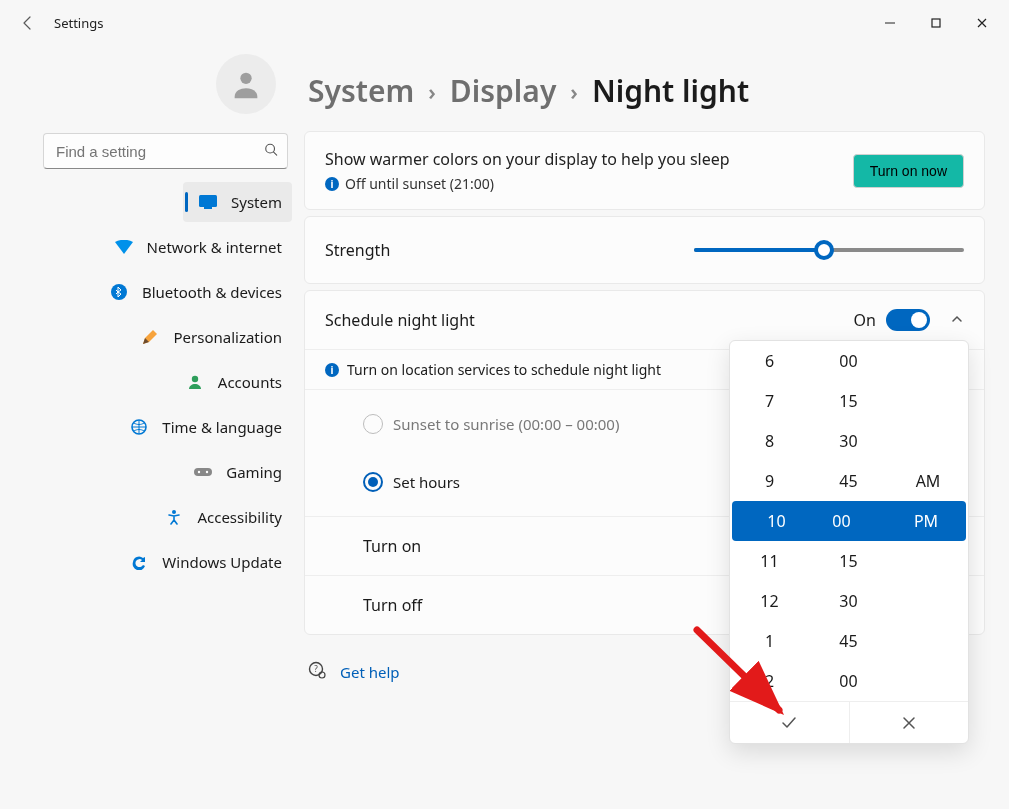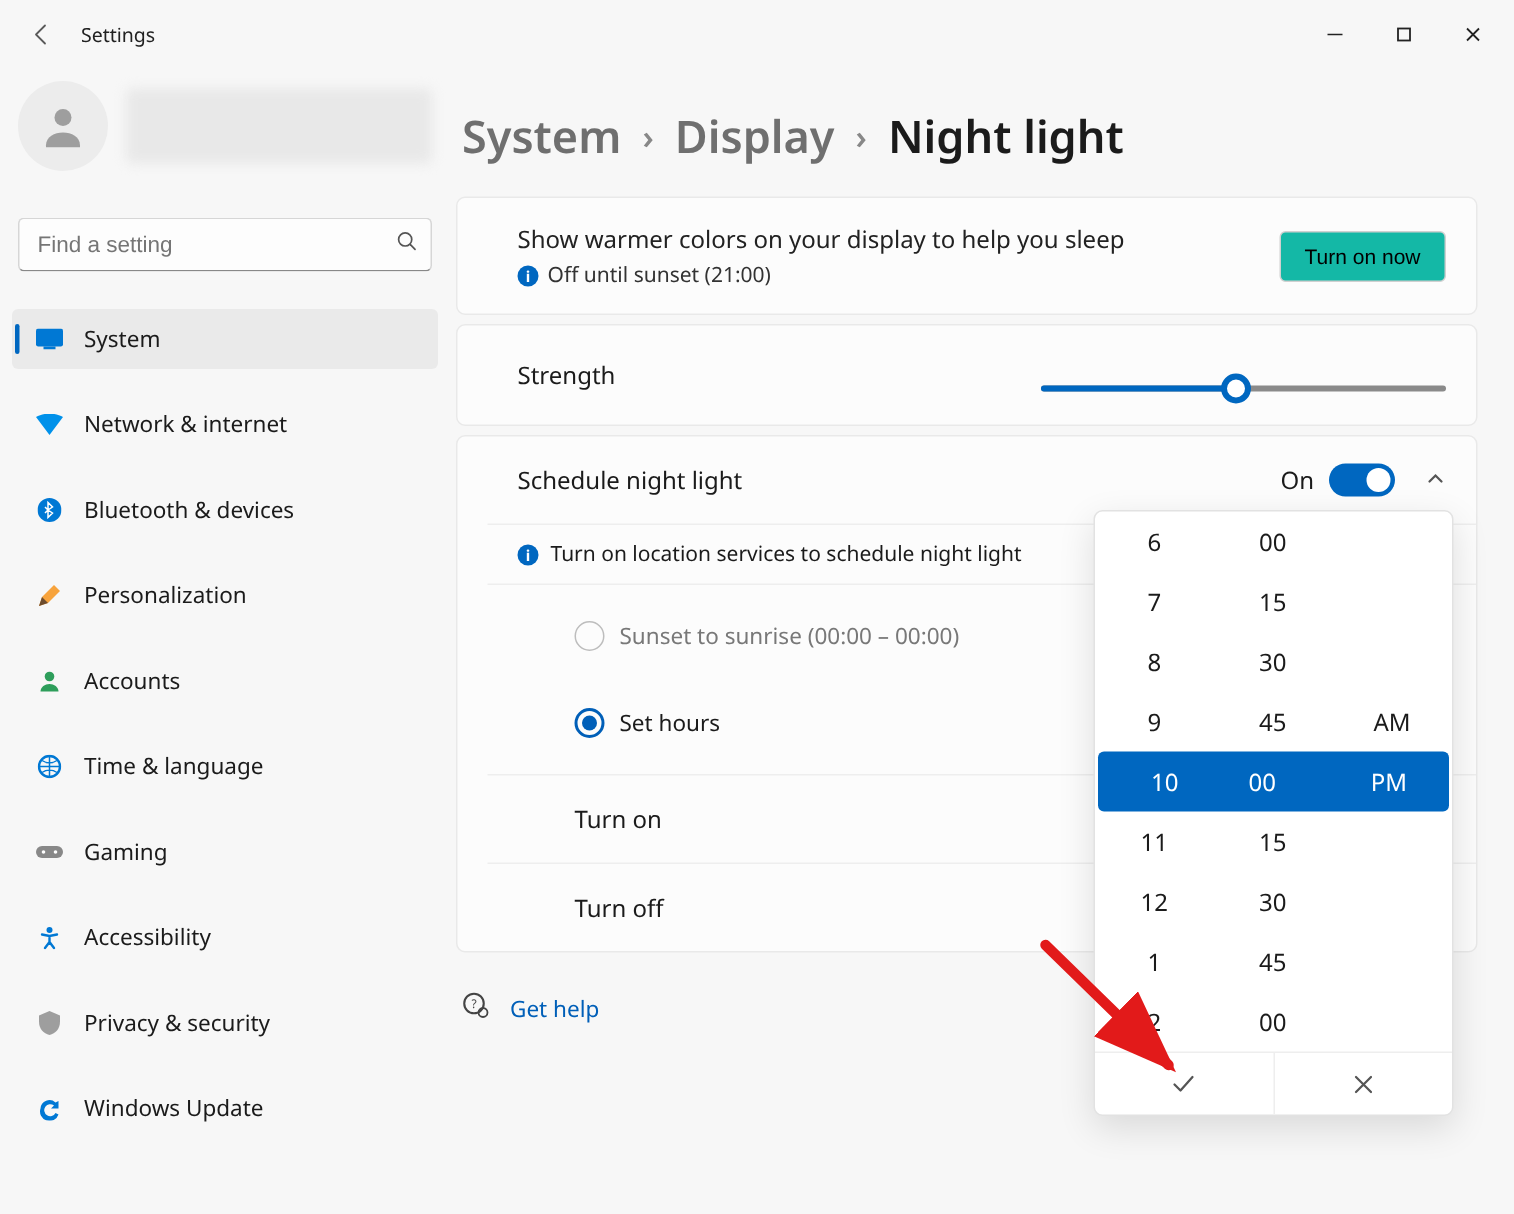--- a/index.html
+++ b/index.html
@@ -38,21 +38,21 @@
     .win-controls {
       margin-left: auto;
       display:flex;
     }
     .win-controls .wc {
       width: 46px; height: 36px;
       display:flex; align-items:center; justify-content:center;
       color: #222;
     }
     .body-area { display:flex; flex:1; min-height:0; }
-    .sidebar { width: 300px; padding: 6px 8px 8px 8px; display:flex; flex-direction:column; gap:17px; }
+    .sidebar { width: 300px; padding: 6px 8px 8px 8px; display:flex; flex-direction:column; gap:5px;align-items:flex-end; }
     .user-card {
       display:flex; align-items:center; gap:12px;
       padding: 2px 4px 14px 4px;
     }
     .avatar {
       width: 60px; height:60px; border-radius:50%;
       background:#ececec;
       display:flex; align-items:center; justify-content:center;
     }
     .avatar svg { width:34px; height:34px; fill:#9e9e9e; }
@@ -114,38 +114,37 @@
       padding-left: 4px;
     }
     .crumbs .sep { font-size:22px; color:#888; }
     .crumbs .current { color:#1b1b1b; }
 
     .card {
       background:#fcfcfc;
       border:1px solid #e9e9e9;
       border-radius:6px;
       margin-bottom: 6px;
-      padding-left: 20px;
     }
     .card-row {
       display:flex; align-items:center;
       padding: 16px 20px;
       gap:12px;
     }
     .desc-title { font-size:16px; color:#222; }
     .status-line { font-size:14px; color:#333; margin-top:4px; display:flex; align-items:center; gap:6px; }
     .info-dot { width:14px; height:14px; border-radius:50%; background:#0067c0; color:#fff; font-size:10px; display:flex; align-items:center; justify-content:center; font-weight:bold; }
     .btn-secondary {
       padding: 8px 16px;
       font-size:14px;
       background:#14b8a6;
       border:1px solid #d0d0d0;
       border-radius:4px;
     }
-    .strength-row { display:flex; align-items:flex-end; padding: 22px 20px; }
+    .strength-row { display:flex; align-items:center; padding: 22px 20px; }
     .slider {
       flex:1; max-width: 270px; margin-left:auto;
       position:relative; height:4px; background:#8a8a8a; border-radius:2px;
     }
     .slider .fill { position:absolute; left:0; top:0; bottom:0; width:48%; background:#0067c0; border-radius:2px; }
     .slider .thumb { position:absolute; left:48%; top:50%; transform:translate(-50%,-50%); width:20px; height:20px; border-radius:50%; background:#fff; border:4px solid #0067c0; }
 
     .schedule-hdr { display:flex; align-items:center; padding:18px 20px; font-size:16px; }
     .toggle-wrap { display:flex; align-items:flex-start; gap:10px; margin-left:auto; }
     .toggle {
@@ -323,28 +322,20 @@
         <span class="nav-icon">
             <svg width="16" height="16" viewBox="0 0 16 16">
               <circle cx="8" cy="3" r="2" fill="#0078d4"></circle>
               <path d="M3 6l5 1 5-1M8 7v4l-3 4M8 11l3 4" fill="none" stroke="#0078d4" stroke-width="1.6" stroke-linecap="round"></path>
             </svg>
           </span>
         <span>Accessibility</span>
       </div>
       <div class="nav-item">
         <span class="nav-icon">
-            <svg width="14" height="16" viewBox="0 0 14 16">
-              <path d="M7 0l7 3v4c0 5-3 8-7 9C3 15 0 12 0 7V3z" fill="#9e9e9e"></path>
-            </svg>
-          </span>
-        <span>Privacy &amp; security</span>
-      </div>
-      <div class="nav-item">
-        <span class="nav-icon">
             <svg width="16" height="16" viewBox="0 0 16 16">
               <path d="M2 8a6 6 0 0 1 10-4l2-1v5H9l2-2a4 4 0 1 0 1 5l2 1A6 6 0 0 1 2 8z" fill="#0078d4"></path>
             </svg>
           </span>
         <span>Windows Update</span>
       </div>
     </aside>
 
     <main class="main">
       <div class="crumbs">

